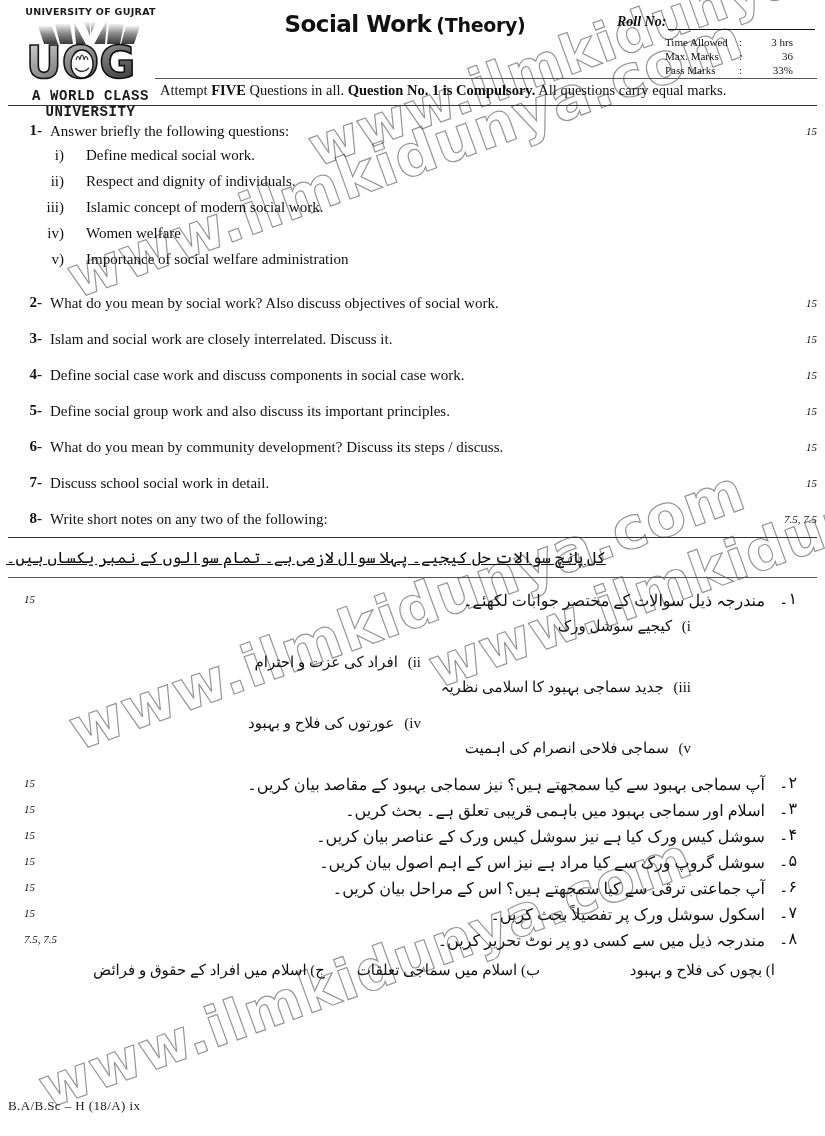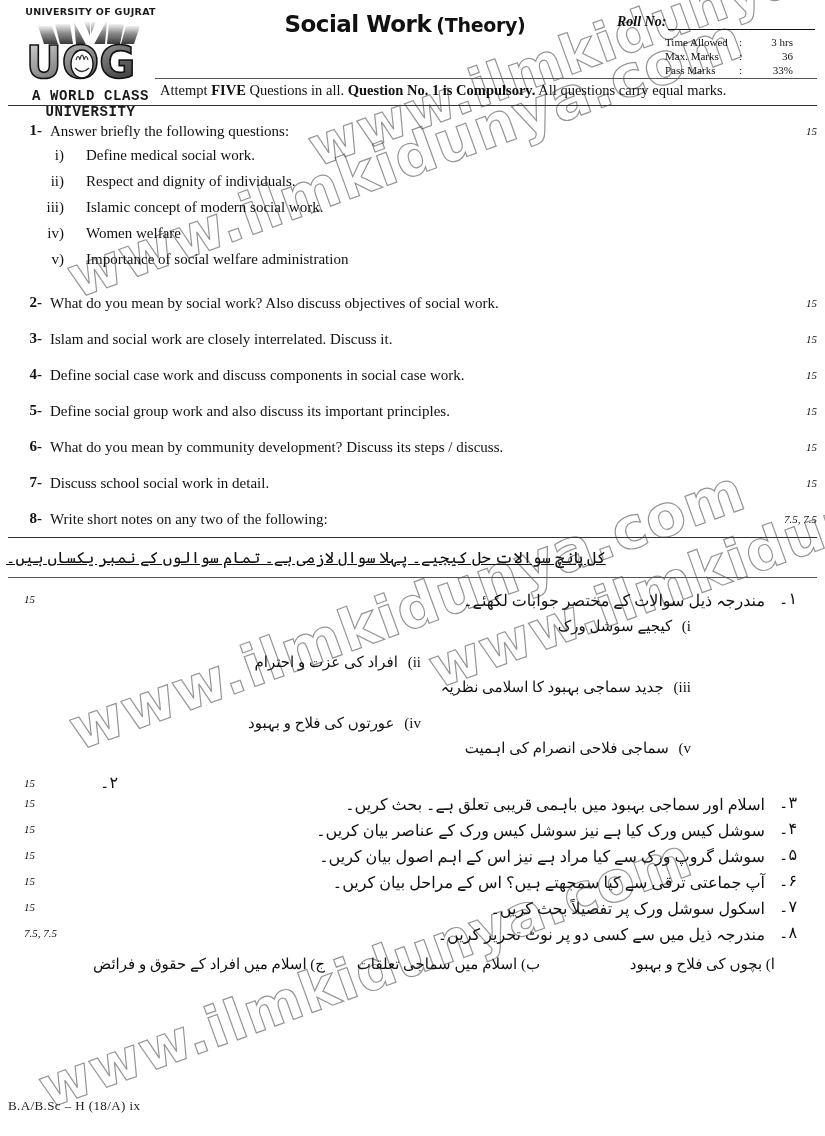--- a/index.html
+++ b/index.html
@@ -546,20 +546,21 @@
           <span class="u-sub-marker">v)</span>
           <span>سماجی فلاحی انصرام کی اہمیت</span>
         </div>
       </div>
     </div>
 
     <div class="u-spacer"></div>
 
     <div class="urow">
       <div class="umarks">15</div>
+      <div class="utext urdu">آپ سماجی بہبود سے کیا سمجھتے ہیں؟ نیز سماجی بہبود کے مقاصد بیان کریں۔</div>
       <div class="unum urdu">۲۔</div>
     </div>
 
     <div class="urow">
       <div class="umarks">15</div>
       <div class="utext urdu">اسلام اور سماجی بہبود میں باہمی قریبی تعلق ہے۔ بحث کریں۔</div>
       <div class="unum urdu">۳۔</div>
     </div>
 
     <div class="urow">

